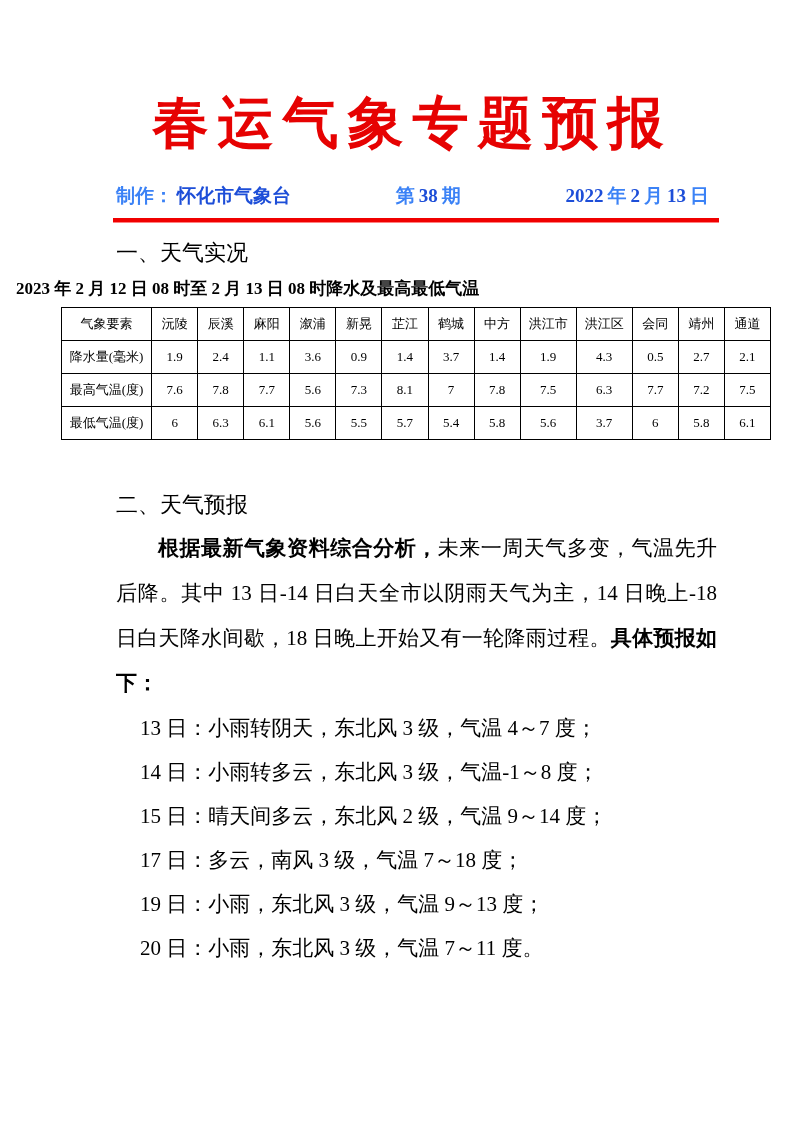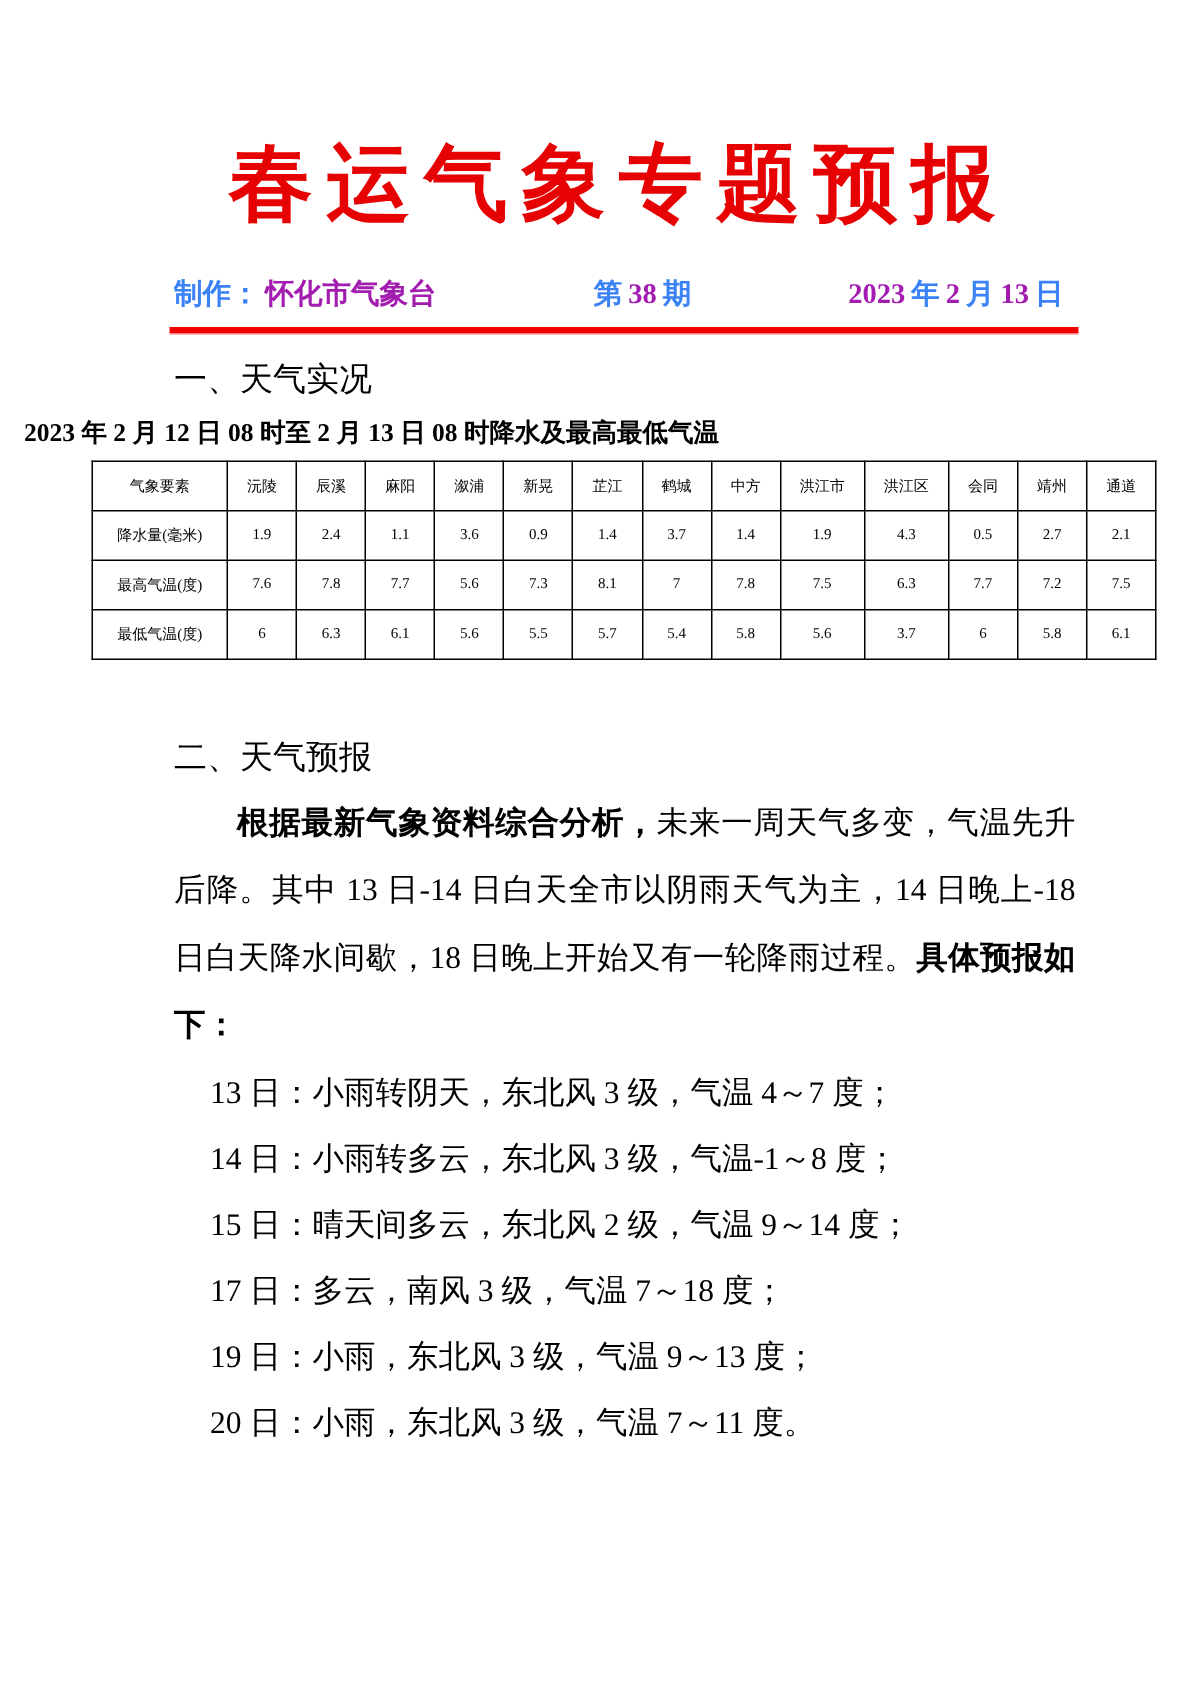--- a/index.html
+++ b/index.html
@@ -29,21 +29,21 @@
     width: 601px;
     margin: 24px 0 0 100px;
     display: flex;
     justify-content: space-between;
     align-items: baseline;
     font-size: 19px;
     font-weight: 700;
     white-space: nowrap;
   }
   .meta-row .red { color: #3b82f6; }
-  .meta-row .blk { color: #a21caf; }
+  .meta-row .blk { color: #1d4ed8; }
   .meta-row span { margin-right: 4px; }
   .red-rule {
     margin: 9px 0 0 97px;
     width: 606px;
     height: 2px;
     border-top: 4px solid #f00000;
     border-bottom: 1px solid #ff8080;
   }
   .sec-heading {
     margin: 15px 0 0 100px;
@@ -59,21 +59,21 @@
   table.obs {
     margin: 7px 0 0 45px;
     width: 710px;
     border-collapse: collapse;
     table-layout: fixed;
   }
   table.obs th, table.obs td {
     border: 1px solid #000;
     text-align: center;
     vertical-align: middle;
-    font-size: 10px;
+    font-size: 13px;
     font-weight: 400;
     height: 33px;
     padding: 0 1px;
     overflow: hidden;
   }
   .sec2 { margin-top: 50px; }
   .body-para {
     width: 601px;
     margin: 6px 0 0 100px;
     font-size: 21px;
@@ -98,21 +98,21 @@
   <h1 class="doc-title">春运气象专题预报</h1>
 
   <div class="meta-row">
     <span>
       <span class="red">制作：</span><span class="blk">怀化市气象台</span>
     </span>
     <span>
       <span class="red">第</span><span class="blk">38</span><span class="red">期</span>
     </span>
     <span>
-      <span class="blk">2023</span><span class="red">年</span><span class="blk">2</span><span class="red">月</span><span class="blk">13</span><span class="red">日</span>
+      <span class="blk">2022</span><span class="red">年</span><span class="blk">2</span><span class="red">月</span><span class="blk">13</span><span class="red">日</span>
     </span>
   </div>
 
   <div class="red-rule"></div>
 
   <div class="sec-heading">一、天气实况</div>
 
   <div class="table-caption">2023 年 2 月 12 日 08 时至 2 月 13 日 08 时降水及最高最低气温</div>
 
   <table class="obs">

